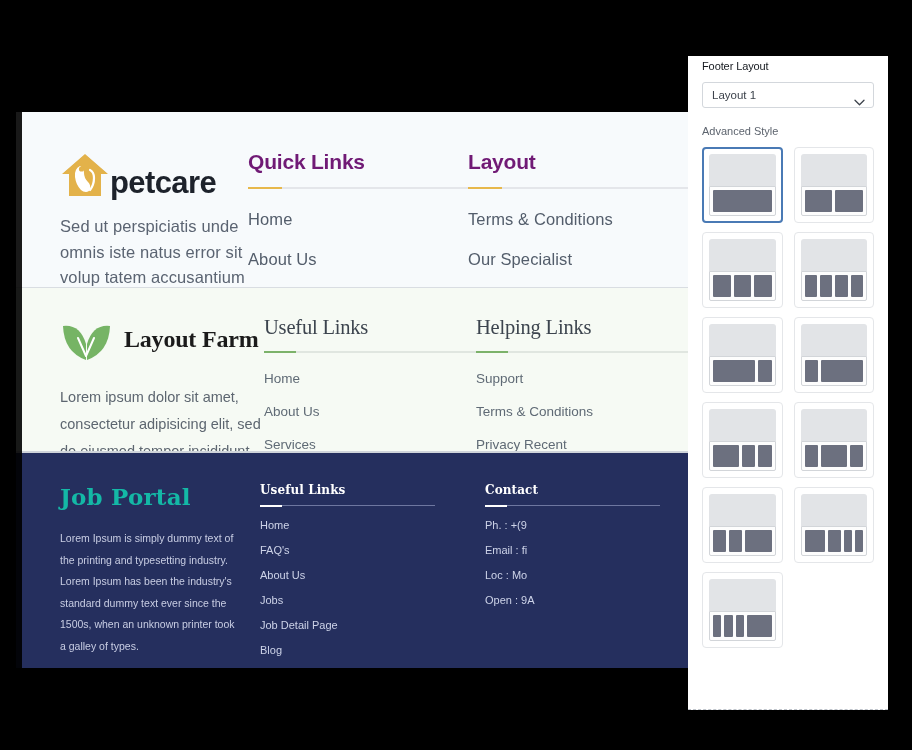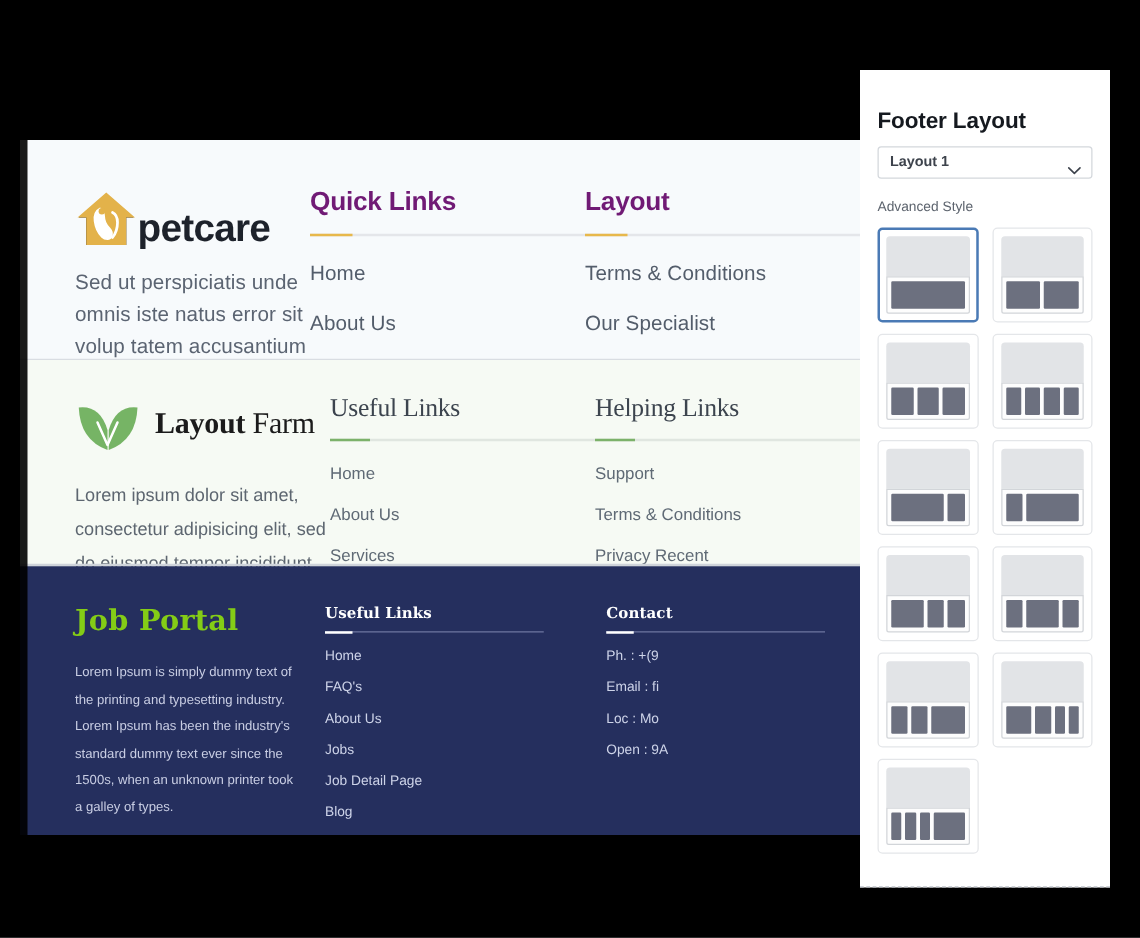--- a/index.html
+++ b/index.html
@@ -66,37 +66,37 @@
   .fp-organic::after{
     content:""; position:absolute; left:0; right:0; bottom:0; height:2px;
     background:#cfd4da;
   }
   .of-col-brand { width:240px; }
   .of-logo-row { display:flex; align-items:center; gap:10px; height:46px; }
   .of-leaf { width:54px; height:46px; position:relative; }
   .of-word { font-size:24px; color:#1b1b1b; letter-spacing:-0.2px;
              font-family:"Liberation Serif", serif; }
   .of-word b { font-weight:700; }
-  .of-word span { font-weight:400; }
+  .of-word span { font-weight:700; }
   .of-desc { margin-top:22px; font-size:14.5px; line-height:1.85; color:#5d6670; max-width:225px;}
   .of-col { width:236px; }
   .of-head { font-size:20.5px; color:#3c444e; font-family:"Liberation Serif", serif; letter-spacing:-0.2px;}
   .of-rule { margin-top:12px; height:2px; width:212px; background:#e0e6e0; position:relative;}
   .of-rule::before{ content:""; position:absolute; left:0; top:0; width:32px; height:2px; background:#7cb26a;}
   .of-link { margin-top:18px; font-size:13.5px; color:#5f6a75; }
   .of-link:first-of-type { margin-top:26px; }
 
   
   .fp-job {
     height:215px; background:#252f5e; padding:30px 0 0 44px; display:flex;
     position:relative;
   }
   .jp-col-brand { width:200px; }
   .jp-title {
-    font-size:23px; color:#84cc16; font-weight:700;
+    font-size:23px; color:#14b8a6; font-weight:700;
     font-family:"DejaVu Serif", serif; letter-spacing:0.2px;
   }
   .jp-desc { margin-top:18px; font-size:10.5px; line-height:2.05; color:#c8cde3; max-width:180px;}
   .jp-col { width:193px; }
   .jp-col.narrow { width:183px;margin-left:32px; }
   .jp-head {
     font-size:12px; color:#ffffff; font-weight:700;
     font-family:"DejaVu Serif", serif; letter-spacing:0.1px;
   }
   .jp-rule { margin-top:8px; height:1px; width:175px; background:#6e77a0; position:relative;}
@@ -104,30 +104,30 @@
   .jp-link { margin-top:13px; font-size:11px; color:#cdd3e8; }
   .jp-link:first-of-type { margin-top:20px; }
 
   
   .panel {
     position:absolute; left:688px; top:56px; width:200px; height:654px;
     background:#ffffff;
     border-bottom:1px dashed #bfc4cb;
   }
   .panel-title {
-    font-size:18px; font-weight:700; color:#15191f;
-    padding:30px 14px 0 14px; letter-spacing:-0.1px;
+    font-size:11px; font-weight:400; color:#15191f;
+    padding:4px 14px 0 14px; letter-spacing:-0.1px;
   }
   .select-wrap { padding:10px 14px 0 14px; }
   .select {
     height:26px; border:1px solid #d3d7dc; border-radius:3px;
     display:flex; align-items:center; justify-content:space-between;
     padding:0 8px 0 9px; background:#fff;
   }
-  .select-val { font-size:11.5px; color:#3d434c;font-weight:bold; }
+  .select-val { font-size:11.5px; color:#3d434c; }
   .chev { width:11px; height:7px; }
   .adv-label { padding:17px 14px 0 14px; font-size:11px; color:#5d646e; }
 
   .thumbs {
     padding:10px 14px 0 14px;
     display:grid; grid-template-columns:repeat(2, 1fr); gap:9px 11px;
   }
   .thumb {
     height:76px; border:1px solid #e4e6e9; border-radius:4px;
     background:#fff; padding:6px;

